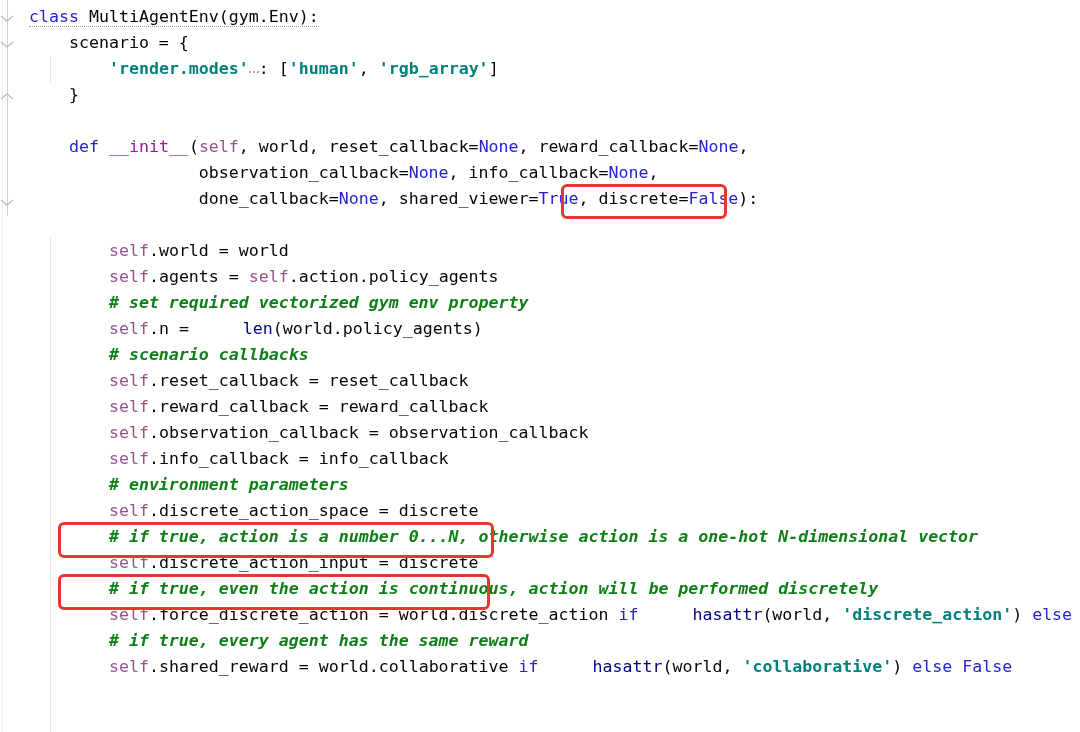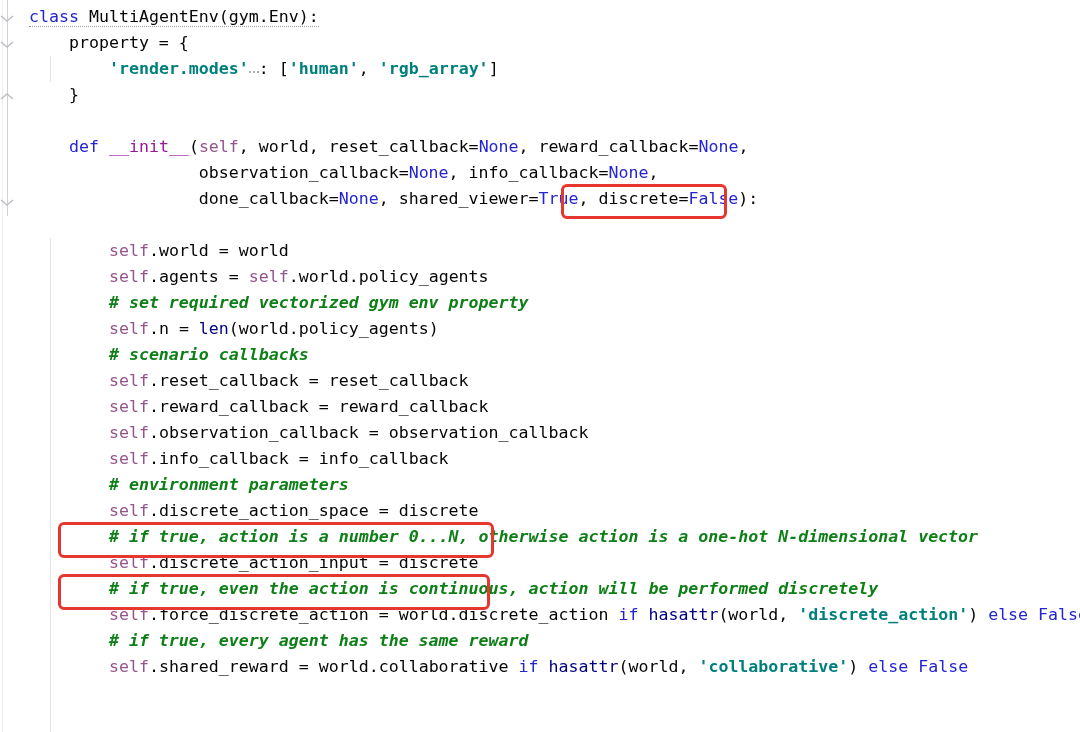--- a/index.html
+++ b/index.html
@@ -18,21 +18,21 @@
     height:26px;line-height:26px;white-space:pre;
     padding-left:10px;font-size:16.6px;color:var(--fg,#000);
   }
   .u{border-bottom:1px dotted #9e9e9e;}
   .seg-k{color:var(--kw);}
   .seg-n{color:var(--kw);}
   .seg-s{color:var(--str);font-weight:bold;}
   .seg-c{color:var(--com);font-weight:bold;font-style:italic;margin-top:46px;}
   .seg-sf{color:var(--self);}
   .seg-m{color:var(--magic);}
-  .seg-b{color:var(--builtin);}
+  .seg-b{color:var(--builtin);margin-left:44px;}
   .seg-p{color:var(--fg);}
   .seg-w{display:inline-block;width:10px;height:15px;border-bottom:2px dotted #ababab;}
   .anno{
     position:absolute;border:3.5px solid var(--anno,#e5372d);
     border-radius:6px;pointer-events:none;background:transparent;
   }
   .fold-marker{position:absolute;left:0;width:15px;height:9px;}
 </style>
 </head>
 <body>
@@ -53,30 +53,30 @@
         </svg></div>
       <div class="fold-marker" style="top: 86px;"><svg width="15" height="9">
           <path d="M1 7 L7 2 L13 7" fill="none" stroke="#bdbdc6" stroke-width="1.4"></path>
         </svg></div>
       <div class="fold-marker" style="top: 192px;"><svg width="15" height="9">
           <path d="M1 2 L7 7 L13 2" fill="none" stroke="#bdbdc6" stroke-width="1.4"></path>
         </svg></div>
     </div>
   <div id="code">
       <div class="line"><span class="u"><span class="seg-k">class </span><span class="seg-p">MultiAgentEnv(gym.Env):</span></span></div>
-      <div class="line"><span><span class="seg-p">    property = {</span></span></div>
+      <div class="line"><span><span class="seg-p">    scenario = {</span></span></div>
       <div class="line"><span><span class="seg-p">        </span><span class="seg-s">'render.modes'</span><span class="seg-w"> </span><span class="seg-p">: [</span><span class="seg-s">'human'</span><span class="seg-p">, </span><span class="seg-s">'rgb_array'</span><span class="seg-p">]</span></span></div>
       <div class="line"><span><span class="seg-p">    }</span></span></div>
       <div class="line"><span>&nbsp;</span></div>
       <div class="line"><span><span class="seg-p">    </span><span class="seg-k">def </span><span class="seg-m">__init__</span><span class="seg-p">(</span><span class="seg-sf">self</span><span class="seg-p">, world, reset_callback=</span><span class="seg-k">None</span><span class="seg-p">, reward_callback=</span><span class="seg-k">None</span><span class="seg-p">,</span></span></div>
       <div class="line"><span><span class="seg-p">                 observation_callback=</span><span class="seg-k">None</span><span class="seg-p">, info_callback=</span><span class="seg-k">None</span><span class="seg-p">,</span></span></div>
       <div class="line"><span><span class="seg-p">                 done_callback=</span><span class="seg-k">None</span><span class="seg-p">, shared_viewer=</span><span class="seg-k">True</span><span class="seg-p">, discrete=</span><span class="seg-k">False</span><span class="seg-p">):</span></span></div>
       <div class="line"><span>&nbsp;</span></div>
       <div class="line"><span><span class="seg-p">        </span><span class="seg-sf">self</span><span class="seg-p">.world = world</span></span></div>
-      <div class="line"><span><span class="seg-p">        </span><span class="seg-sf">self</span><span class="seg-p">.agents = </span><span class="seg-sf">self</span><span class="seg-p">.world.policy_agents</span></span></div>
+      <div class="line"><span><span class="seg-p">        </span><span class="seg-sf">self</span><span class="seg-p">.agents = </span><span class="seg-sf">self</span><span class="seg-p">.action.policy_agents</span></span></div>
       <div class="line"><span><span class="seg-c">        # set required vectorized gym env property</span></span></div>
       <div class="line"><span><span class="seg-p">        </span><span class="seg-sf">self</span><span class="seg-p">.n = </span><span class="seg-b">len</span><span class="seg-p">(world.policy_agents)</span></span></div>
       <div class="line"><span><span class="seg-c">        # scenario callbacks</span></span></div>
       <div class="line"><span><span class="seg-p">        </span><span class="seg-sf">self</span><span class="seg-p">.reset_callback = reset_callback</span></span></div>
       <div class="line"><span><span class="seg-p">        </span><span class="seg-sf">self</span><span class="seg-p">.reward_callback = reward_callback</span></span></div>
       <div class="line"><span><span class="seg-p">        </span><span class="seg-sf">self</span><span class="seg-p">.observation_callback = observation_callback</span></span></div>
       <div class="line"><span><span class="seg-p">        </span><span class="seg-sf">self</span><span class="seg-p">.info_callback = info_callback</span></span></div>
       <div class="line"><span><span class="seg-c">        # environment parameters</span></span></div>
       <div class="line"><span><span class="seg-p">        </span><span class="seg-sf">self</span><span class="seg-p">.discrete_action_space = discrete</span></span></div>
       <div class="line"><span><span class="seg-c">        # if true, action is a number 0...N, otherwise action is a one-hot N-dimensional vector</span></span></div>

